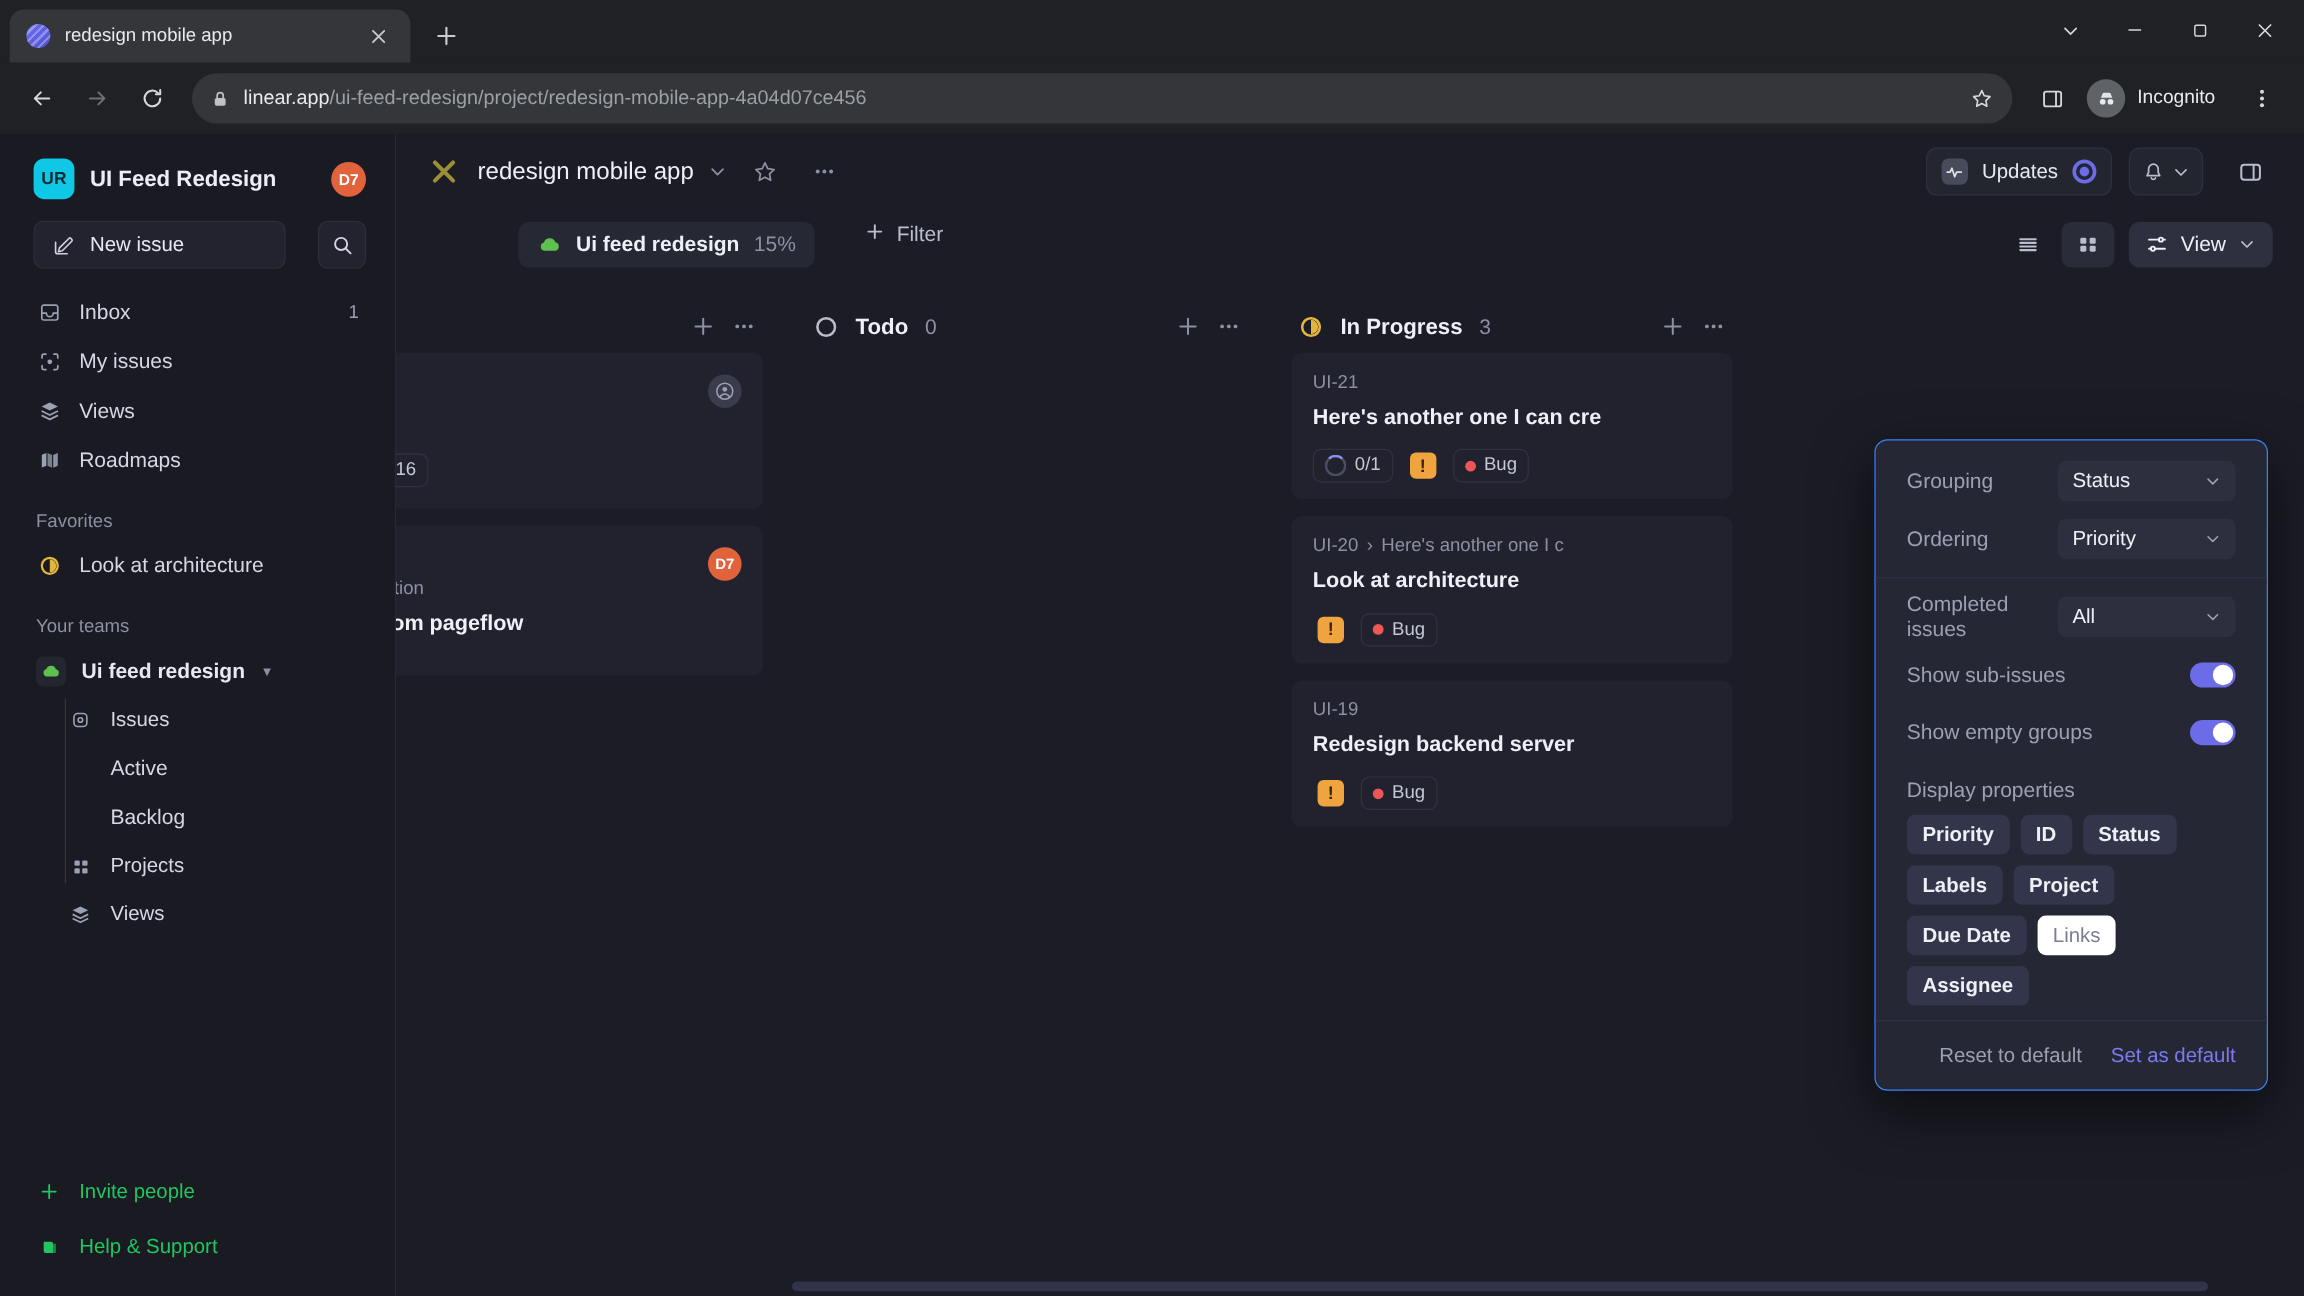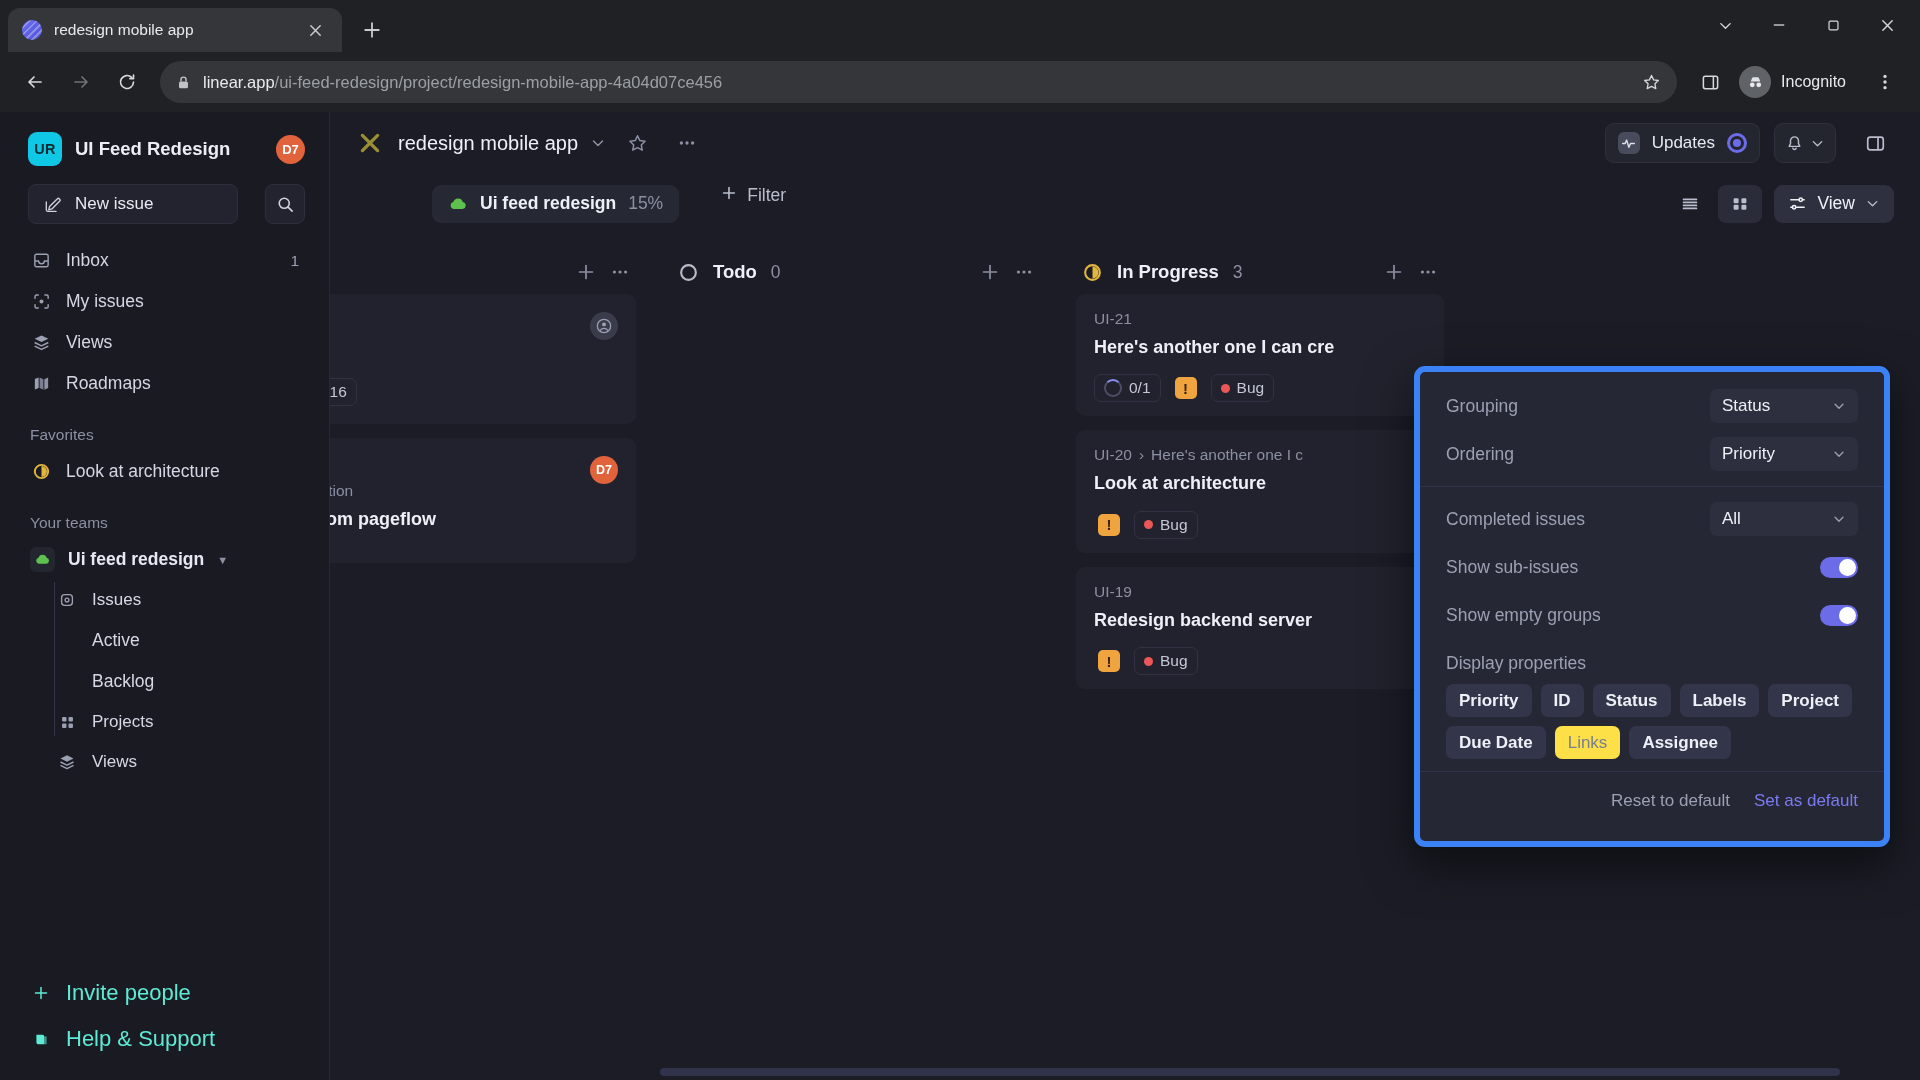--- a/index.html
+++ b/index.html
@@ -77,21 +77,21 @@
   .team-row { height: 41px; display:flex; align-items:center; gap: 13px; padding: 0 12px; border-radius:7px; color:#e7e9f2; font-size:17.5px; font-weight:600; }
   .team-icon { width: 25px;height:25px;border-radius:6px;background:#24262f;display:flex;align-items:center;justify-content:center; }
   .caret { color:#8b90a3; font-size:11px; }
   .sub-nest { padding-left: 26px; position: relative; }
   .child { height: 40px; display:flex; align-items:center; gap:14px; padding: 0 12px; color:#d5d8e4; font-size:17px; border-radius:7px; }
   .child .ico { width:22px; display:flex;align-items:center;justify-content:center; color:#9ba0b3; flex:0 0 22px;}
   .nest-rail { position:absolute; left: 36px; top: 2px; bottom: 46px; width:1px; background:#33354a; }
   .leaf { padding-left: 48px; height: 41px; display:flex; align-items:center; color:#d5d8e4; font-size:17.5px; }
 
   .sb-bottom { margin-top: auto; padding: 0 18px 18px 18px; }
-  .sb-foot-item { height: 46px; display:flex; align-items:center; gap:14px; padding: 0 12px; color:#5eead4; font-size:22px; border-radius:7px; }
+  .sb-foot-item { height: 46px; display:flex; align-items:center; gap:14px; padding: 0 12px; color:#22c55e; font-size:17px; border-radius:7px; }
   .plan-box { height:50px; margin-top:10px; background:#1e202a; border:1px solid #282a37; border-radius:9px; display:flex;align-items:center; gap:14px; padding: 0 14px; }
   .plan-name { color:#eceef5; font-size:17px; font-weight:700; }
   .plan-link { color:#7b7bf0; font-size:17px; margin-left: 22px; }
 
   
   .main { flex: 1; display:flex; flex-direction: column; background:#1b1c25; border-left:1px solid #262836; min-width:0; position: relative; }
 
   .pg-header { height: 62px; display:flex; align-items:center; padding: 0 26px; gap: 0; }
   .proj-icon { width:28px;height:28px;display:flex;align-items:center;justify-content:center;margin-right:14px; }
   .proj-title { color:#eef0f7; font-size:20px; font-weight:500; }
@@ -131,36 +131,36 @@
   .card-meta { display:flex; align-items:center; gap: 10px; margin-top: 15px; }
   .chip { height: 28px; border: 1px solid #303243; border-radius: 7px; display:flex; align-items:center; gap:7px; padding: 0 9px; color:#c3c7d6; font-size:15.5px; }
   .prio-sq { width: 22px; height:22px; border-radius:5px; background:#f0a43f; color:#3a2300; font-size:15px; font-weight:800; display:flex;align-items:center;justify-content:center; }
   .dot-red { width:9px;height:9px;border-radius:50%;background:#eb5757;display:block; }
   .card-avatar { position:absolute; right:18px; top: 18px; width:28px;height:28px;border-radius:50%;background:#e0633c;color:#fff;font-size:12.5px;font-weight:600;display:flex;align-items:center;justify-content:center;}
   .card-avatar.empty { background:#3a3c4c; color:#9ba0b3; }
   .progress-ring { width:18px;height:18px;border-radius:50%;border:2px solid #4a4d63; border-top-color:#8b8ff0; display:block;}
 
   
   .view-menu {
-    position:absolute; right: 30px; top: 254px; width: 476px;
-    background: #252734; border: 6px solid #3b82f6; border-radius: 11px;
+    position:absolute; right: 30px; top: 254px; width: 328px;
+    background: #252734; border: 1px solid #3b82f6; border-radius: 11px;
     box-shadow: 0 16px 48px rgba(0,0,0,.55);
-    padding: 10px 0 12px 0; z-index: 50;
+    padding: 10px 0 0 0; z-index: 50;
   }
   .vm-row { height: 48px; display:flex; align-items:center; padding: 0 26px; }
   .vm-label { color:#9ba0b3; font-size:17.5px; flex:1; }
   .vm-select { width: 148px; height: 34px; background:#2d2f3e; border-radius:7px; display:flex;align-items:center; padding: 0 12px; color:#eef0f7; font-size:17px; }
   .vm-select .c { margin-left:auto; color:#9ba0b3; }
   .vm-div { height:1px; background:#31334a; margin: 8px 0; }
   .toggle { width: 38px; height:21px; border-radius: 11px; background:#6c6ce8; position:relative; }
   .toggle i { position:absolute; right:2px; top:2px; width:17px;height:17px;border-radius:50%;background:#fff; display:block;}
   .vm-sect { color:#9ba0b3; font-size:17.5px; padding: 14px 26px 10px 26px; }
   .props { display:flex; flex-wrap: wrap; gap: 9px; padding: 0 26px 12px 26px; }
   .prop { height: 33px; background:#33354a; border-radius:7px; display:flex;align-items:center; padding: 0 13px; color:#eef0f7; font-size:17px; font-weight:600; }
-  .prop.off { background:#fde047; color:#7a7f92; font-weight:400;}
+  .prop.off { background:#ffffff; color:#7a7f92; font-weight:400;}
   .vm-foot { height: 58px; display:flex; align-items:center; justify-content:flex-end; gap: 24px; padding: 0 26px; border-top:1px solid #31334a; }
   .vm-foot a { font-size:17px; text-decoration:none; }
   .reset { color:#9ba0b3; }
   .setdef { color:#7b7bf0; }
 
   .hscroll { position:absolute; left: 330px; bottom: 4px; height: 8px; width: 1180px; background:#31334a; border-radius:4px; }
   svg { display:block; }
 </style>
 </head>
 <body>

